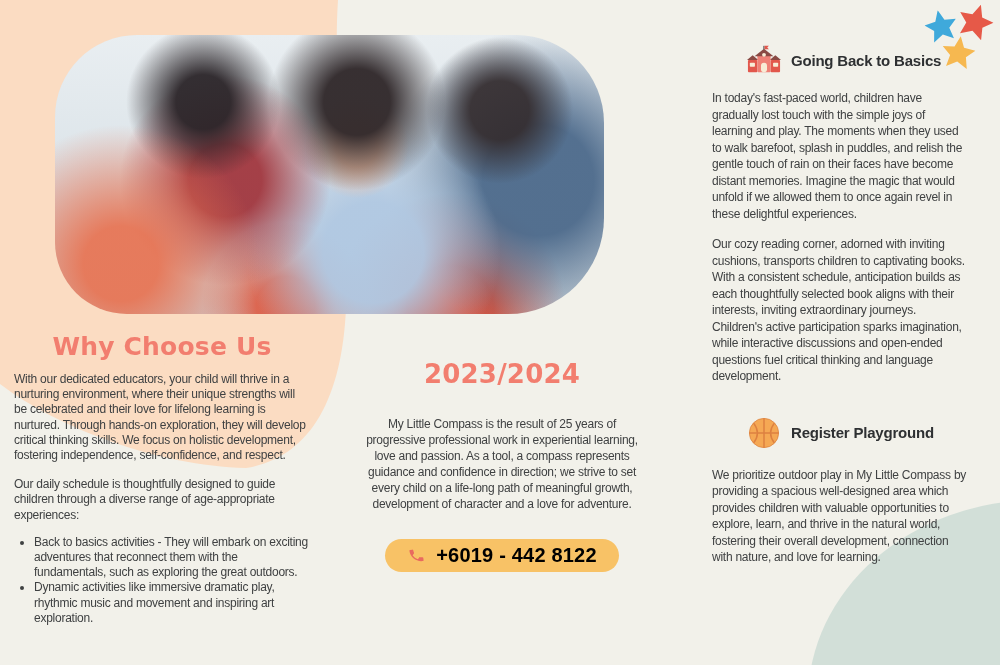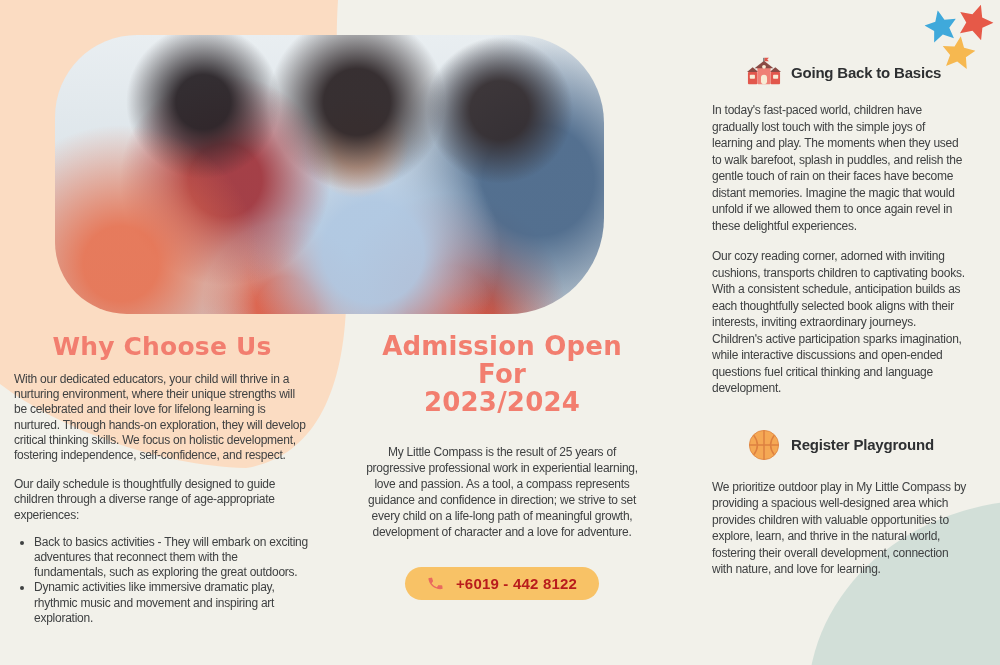--- a/index.html
+++ b/index.html
@@ -31,40 +31,40 @@
       radial-gradient(circle at 72% 98%, rgba(214,72,50,.9) 0 9%, rgba(214,72,50,0) 24%),
       radial-gradient(circle at 42% 97%, rgba(222,84,58,.85) 0 7%, rgba(222,84,58,0) 20%),
       linear-gradient(180deg, #e9eef1 0%, #dde5ea 45%, #ccd5db 100%);
   }
   
   .star { position:absolute; z-index:3; }
   
   .col { position:absolute; z-index:4; }
   .col-left  { left:14px;  top:332px; width:296px; }
   .col-mid   { left:357px; top:332px; width:290px; text-align:center; }
-  .col-right { left:712px; top:54px;  width:256px; }
+  .col-right { left:712px; top:42px;  width:256px; }
   .coral-h {
     font-family:"DejaVu Sans", sans-serif; font-weight:800; color:#f27e6f;
     letter-spacing:.2px;
   }
   .col-left .coral-h { font-size:25px; text-align:center; line-height:30px; }
   .col-mid  .coral-h { font-size:26px; line-height:28px; }
   .body-txt { font-size:12px; letter-spacing:-0.25px; }
   .col-left .body-txt { line-height:15.2px; margin-top:10px; }
   .col-left .body-txt + .body-txt { margin-top:14px; }
   .col-left ul { margin:12px 0 0 6px; padding-left:14px; }
   .col-left li { font-size:12px; letter-spacing:-0.25px; line-height:15.2px; }
   .col-mid .body-txt { line-height:16px; margin-top:28px; }
   .register-h { font-size:24px; line-height:26px; margin-top:40px; }
   .phone-btn {
     display:inline-flex; align-items:center; gap:11px; margin-top:9px;
     background:#f8c266; border:none; border-radius:17px;
     height:33px; padding:0 22px; cursor:pointer;
     font-family:"Liberation Sans", sans-serif;
-    font-size:15px; font-weight:bold; color:#b91c1c; letter-spacing:.2px;
+    font-size:20px; font-weight:bold; color:#000000; letter-spacing:.2px;
   }
   .sec-head { display:flex; align-items:center; gap:9px; margin-left:34px; height:36px; }
   .sec-head .ttl { font-size:15px; font-weight:bold; color:#2e3032; letter-spacing:-0.2px; }
   .sec-body { font-size:12px; letter-spacing:-0.25px; line-height:16.5px; margin-top:12px; }
   .sec2 .sec-head { margin-top:26px; }
   .sec2 .sec-body { margin-top:14px; }
   .sec3 .sec-head { margin-top:30px; }
   .sec3 .sec-body { margin-top:16px; }
   .icon-wrap { width:36px; height:36px; display:flex; align-items:center; justify-content:center; }
 </style>
@@ -96,21 +96,21 @@
     <p class="body-txt">With our dedicated educators, your child will thrive in a nurturing environment, where their unique strengths will be celebrated and their love for lifelong learning is nurtured. Through hands-on exploration, they will develop critical thinking skills. We focus on holistic development, fostering independence, self-confidence, and respect.</p>
     <p class="body-txt">Our daily schedule is thoughtfully designed to guide children through a diverse range of age-appropriate experiences:</p>
     <ul>
       <li>Back to basics activities - They will embark on exciting adventures that reconnect them with the fundamentals, such as exploring the great outdoors.</li>
       <li>Dynamic activities like immersive dramatic play, rhythmic music and movement and inspiring art exploration.</li>
     </ul>
   </div>
 
   <div class="col col-mid">
     <h2 class="coral-h">
-      <span>Admission Open For</span><br>
+      <br>
       <span>2023/2024</span>
     </h2>
     <p class="body-txt">My Little Compass is the result of 25 years of progressive professional work in experiential learning, love and passion. As a tool, a compass represents guidance and confidence in direction; we strive to set every child on a life-long path of meaningful growth, development of character and a love for adventure.</p>
     <br>
     <button class="phone-btn">
       <span class="icon-wrap" style="width:18px;height:18px;">
         <svg width="17" height="17" viewBox="0 0 24 24" style="transform:rotate(-8deg);">
           <path fill="#e96a5f" d="M6.62 10.79c1.44 2.83 3.76 5.14 6.59 6.59l2.2-2.2c.27-.27.67-.36 1.02-.24 1.12.37 2.33.57 3.57.57.55 0 1 .45 1 1V20c0 .55-.45 1-1 1-9.39 0-17-7.61-17-17 0-.55.45-1 1-1h3.5c.55 0 1 .45 1 1 0 1.25.2 2.45.57 3.57.11.35.03.74-.25 1.02l-2.2 2.2z"></path>
         </svg>
       </span>

